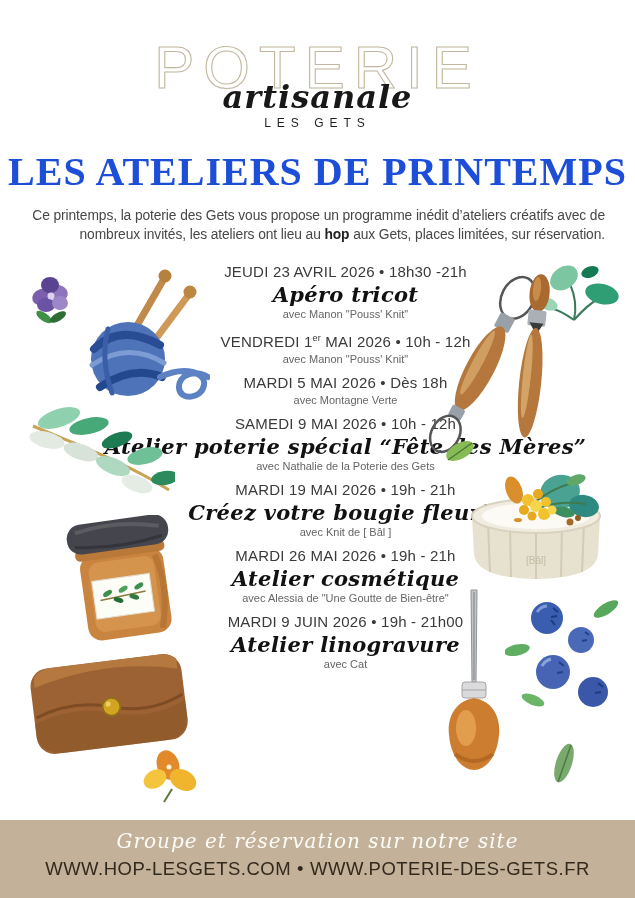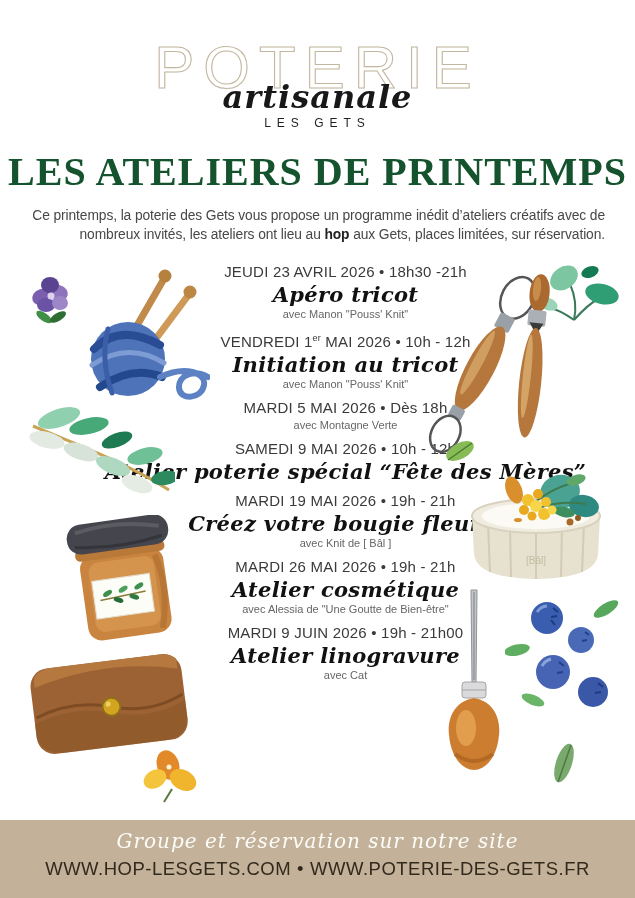--- a/index.html
+++ b/index.html
@@ -10,21 +10,21 @@
   .logo{position:absolute;top:38px;left:0;width:100%;text-align:center;line-height:1;}
   .brand{font-family:"Liberation Sans",sans-serif;font-size:60px;letter-spacing:9px;
          color:transparent;-webkit-text-stroke:1.1px #c2b79e;font-weight:400;}
   .artisanale{font-family:"DejaVu Serif",serif;font-style:italic;font-size:32px;color:#181818;
               margin-top:-17px;letter-spacing:1px;font-weight:bold;}
   .lesgets{font-size:12px;letter-spacing:6px;color:#1f1f1f;margin-top:4px;}
 
   
   .main-title{position:absolute;top:148px;left:0;width:100%;text-align:center;
               font-family:"Liberation Serif",serif;font-weight:700;font-size:40px;
-              letter-spacing:1px;color:#14532d;}
+              letter-spacing:1px;color:#1d4ed8;}
   .intro{position:absolute;top:206px;left:30px;right:30px;text-align:right;
          font-size:13.8px;line-height:1.38;color:#474747;letter-spacing:-0.1px;}
   .intro b{color:#222;}
 
   
   .entries{position:absolute;top:262px;left:58px;right:2px;text-align:center;}
   .entry{margin-bottom:7px;}
   .entry-date{font-size:15px;line-height:20px;color:#3a3a3a;letter-spacing:0.2px;}
   .entry-date sup{font-size:9px;}
   .entry-title{font-family:"DejaVu Serif",serif;font-style:italic;font-weight:700;
@@ -58,32 +58,32 @@
   <div class="entries">
 
     <div class="entry">
       <div class="entry-date">JEUDI 23 AVRIL 2026 • 18h30 -21h</div>
       <div class="entry-title">Apéro tricot</div>
       <div class="entry-with">avec Manon "Pouss' Knit"</div>
     </div>
 
     <div class="entry">
       <div class="entry-date"><span>VENDREDI 1</span><sup>er</sup><span> MAI 2026 • 10h - 12h</span></div>
-      <div class="entry-title">Initiation au tricot</div>
       <div class="entry-with">avec Manon "Pouss' Knit"</div>
     </div>
 
     <div class="entry">
       <div class="entry-date">MARDI 5 MAI 2026 • Dès 18h</div>
       <div class="entry-with">avec Montagne Verte</div>
     </div>
 
     <div class="entry">
       <div class="entry-date">SAMEDI 9 MAI 2026 • 10h - 12h</div>
       <div class="entry-title">Atelier poterie spécial “Fête des Mères”</div>
+      <div class="entry-with">avec Nathalie de la Poterie des Gets</div>
     </div>
 
     <div class="entry">
       <div class="entry-date">MARDI 19 MAI 2026 • 19h - 21h</div>
       <div class="entry-title">Créez votre bougie fleurie</div>
       <div class="entry-with">avec Knit de [ Bâl ]</div>
     </div>
 
     <div class="entry">
       <div class="entry-date">MARDI 26 MAI 2026 • 19h - 21h</div>

